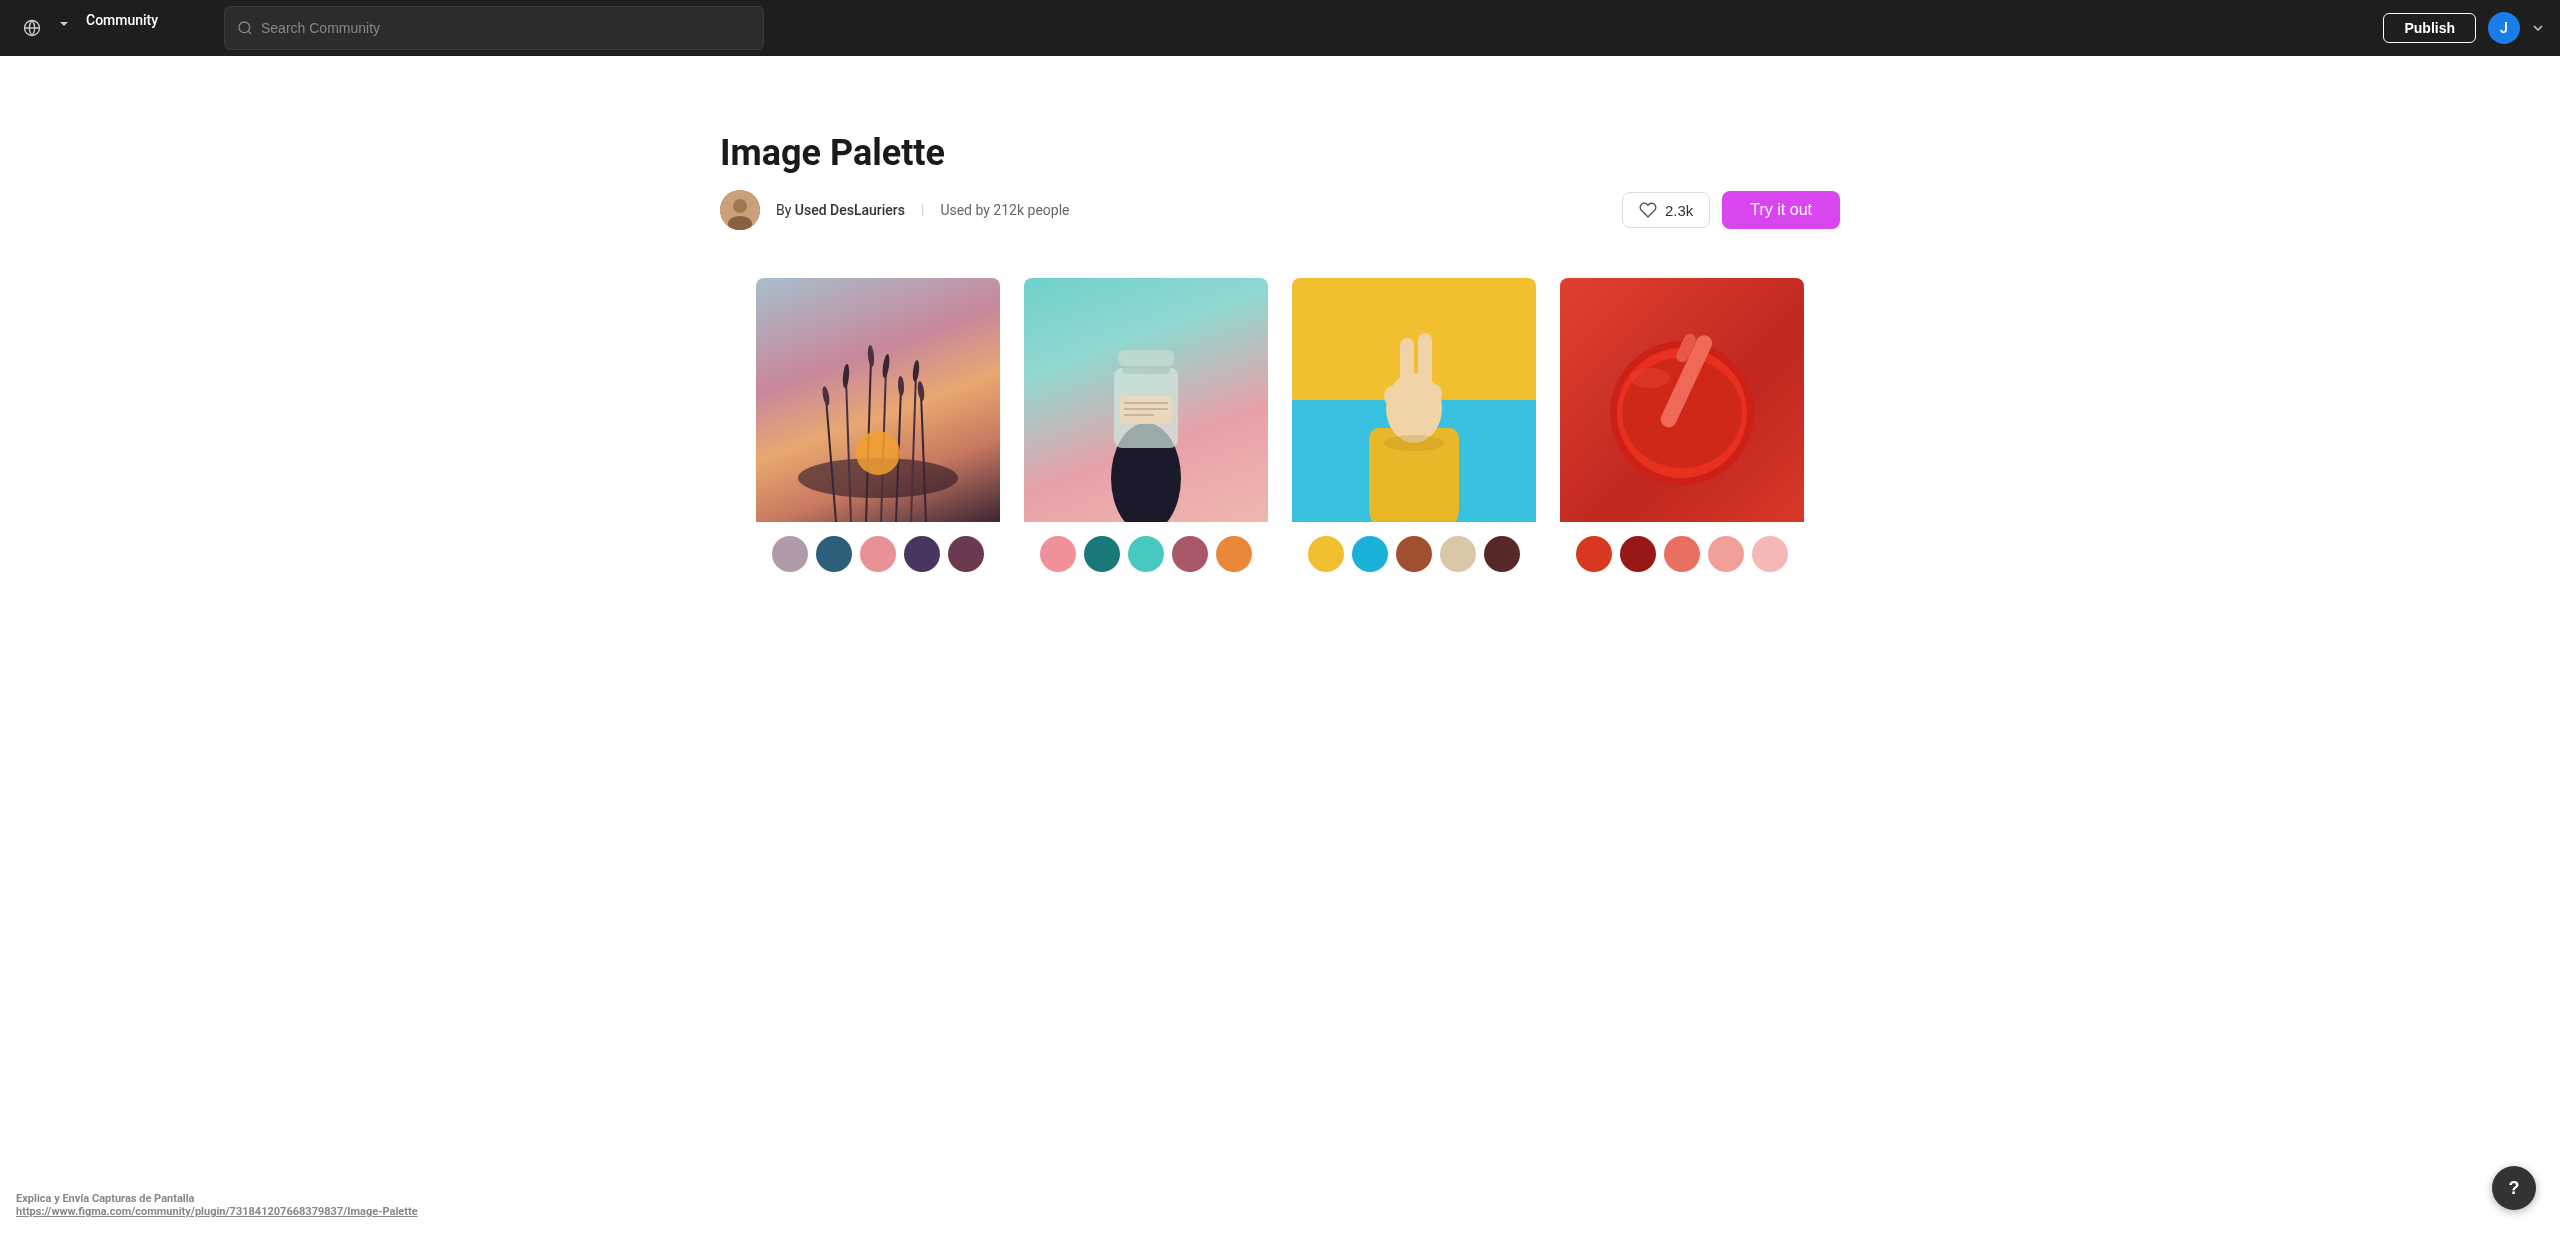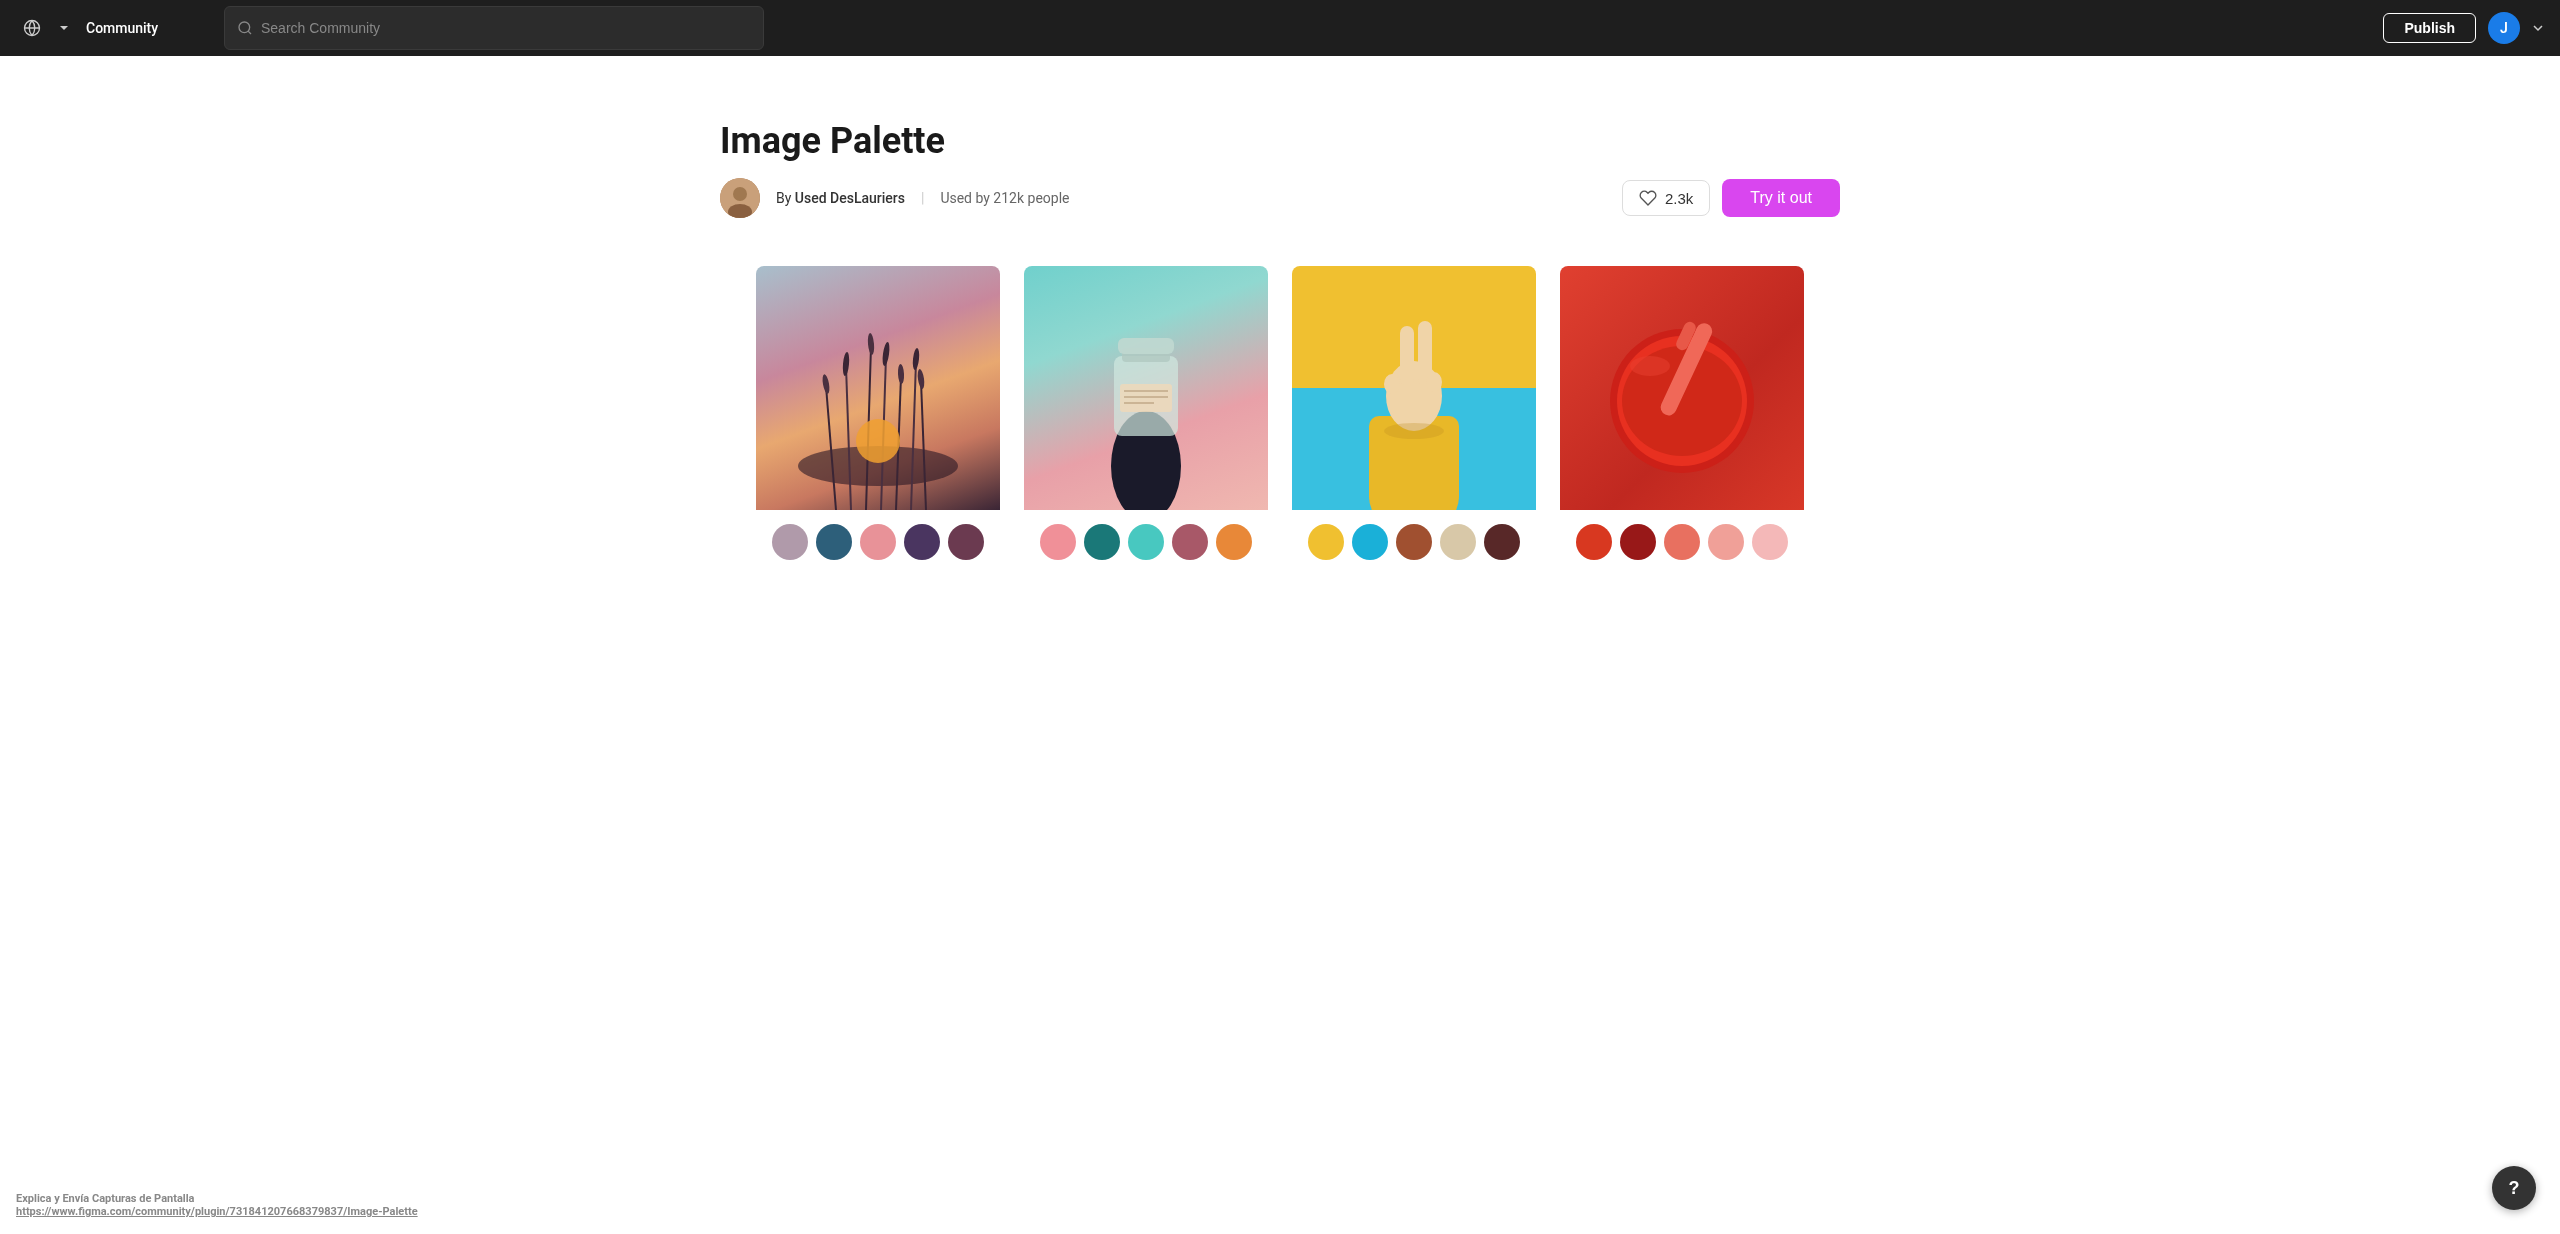--- a/index.html
+++ b/index.html
@@ -18,21 +18,21 @@
       padding: 0 16px;
       gap: 0;
       position: fixed;
       top: 0;
       left: 0;
       right: 0;
       z-index: 100;
     }
     .header-left {
       display: flex;
-      align-items: center;
+      align-items: flex-start;
       gap: 4px;
       min-width: 200px;
     }
     .globe-btn {
       display: flex;
       align-items: center;
       justify-content: center;
       width: 32px;
       height: 32px;
       border-radius: 4px;
@@ -121,21 +121,21 @@
     }
 
     
     .main {
       padding-top: 56px;
       background: #fff;
       min-height: 100vh;
     }
     .content {
       max-width: 1280px;
-      margin: 0 auto;
+      margin: 12px auto;
       padding: 64px 80px;
     }
     .page-title {
       font-size: 36px;
       font-weight: 700;
       color: #1a1a1a;
       margin-bottom: 16px;
     }
     .meta-row {
       display: flex;

